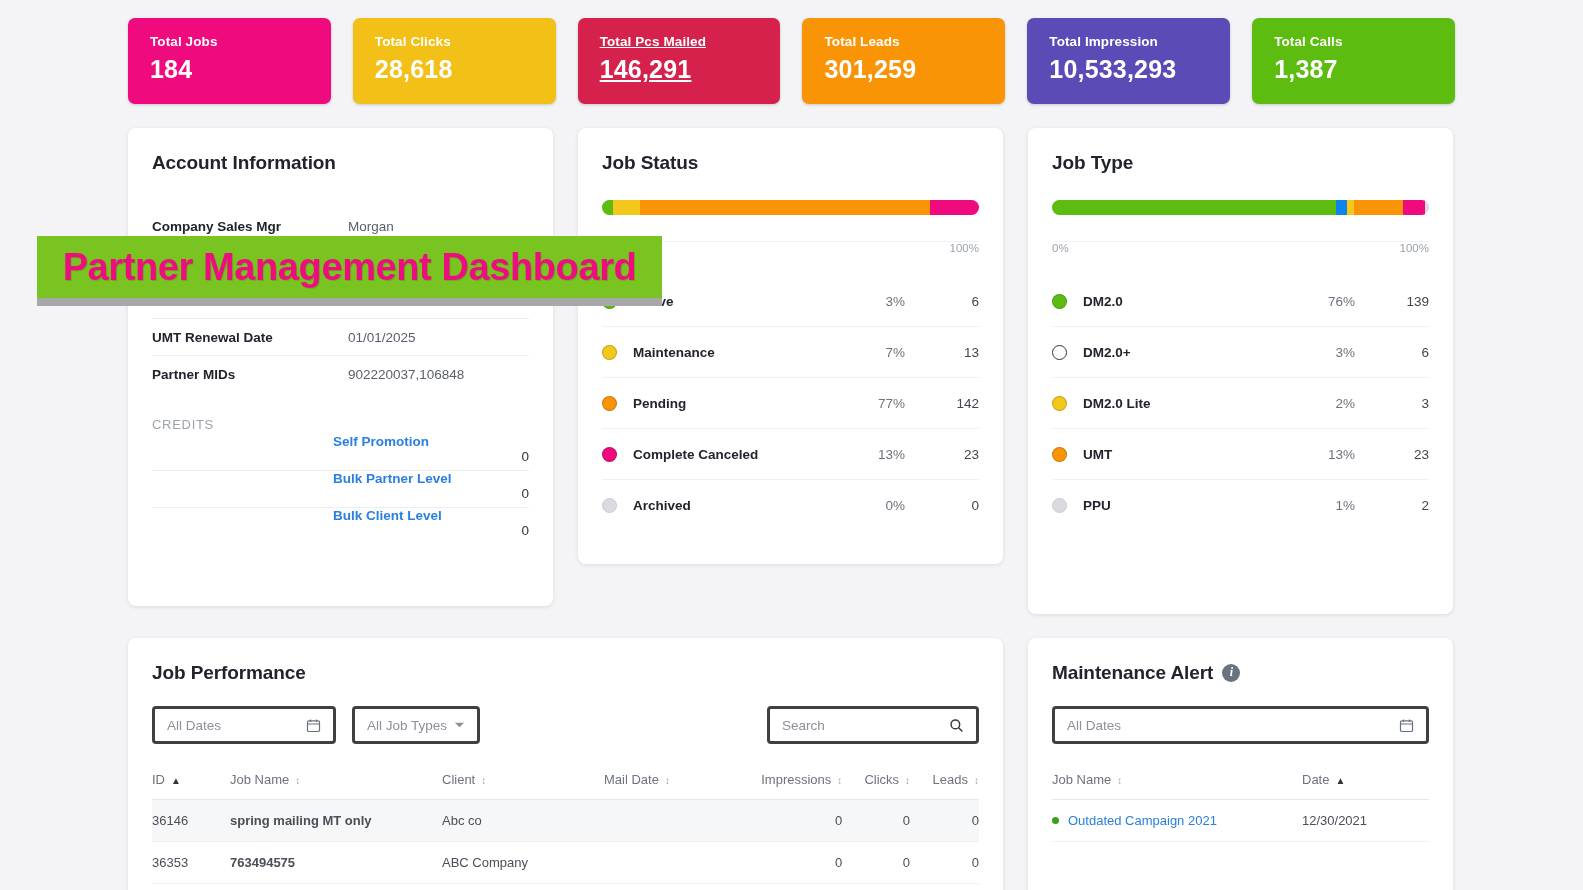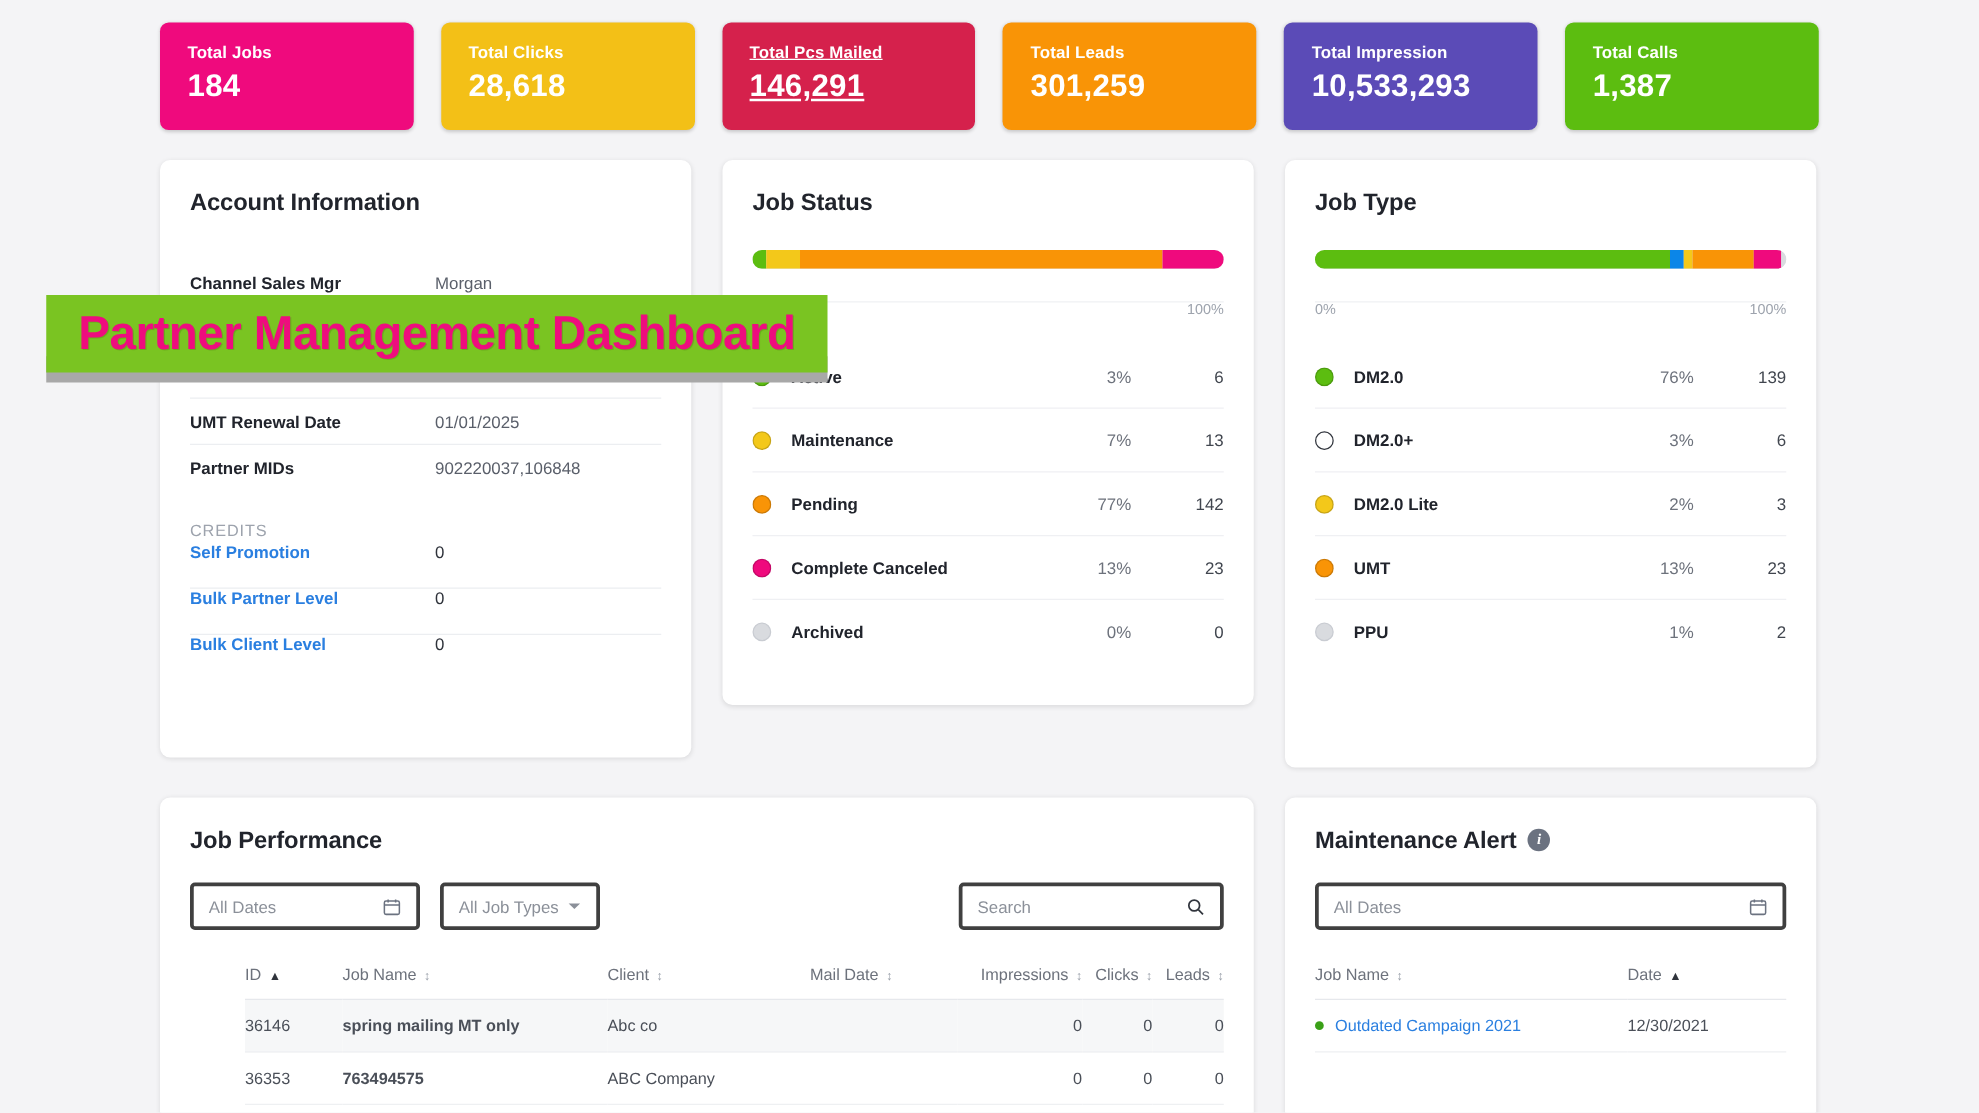--- a/index.html
+++ b/index.html
@@ -43,22 +43,22 @@
     border-bottom: 1px solid #eceef1; font-size: 13.5px;
   }
   .ai-row:last-child { border-bottom: none; }
   .ai-key { width: 196px; font-weight: 700; color: #21242c; }
   .ai-val { color: #5a5f6a; font-weight: 400; }
   .credits-head {
     margin: 24px 24px 2px 24px; font-size: 13px;
     color: #9da3ad; letter-spacing: .7px;
   }
   .credit-row {
-    display: flex; align-items: flex-start; height: 37px;
-    border-bottom: 1px solid #eceef1; font-size: 13.5px;
+    display: flex; align-items: flex-end; height: 37px;
+    border-bottom: 1px solid #eceef1; font-size: 13.5px; flex-direction: column;
   }
   .credit-row:last-child { border-bottom: none; }
   .credit-key { width: 196px; font-weight: 700; color: #2a7fe0; cursor: pointer; }
   .credit-val { color: #2f333b; }
 
   
   #jobstatus-panel { left: 578px; top: 128px; width: 425px; height: 436px; }
   #jobtype-panel   { left: 1028px; top: 128px; width: 425px; height: 486px; }
 
   .stack-bar {
@@ -175,21 +175,21 @@
     <div class="kpi-card" style="background: rgb(92, 189, 16);">
       <div class="kpi-label">Total Calls</div>
       <div class="kpi-value">1,387</div>
     </div>
   </div>
 
 <div class="panel" id="account-panel">
   <div class="panel-title">Account Information</div>
   <div class="ai-rows" id="ai-rows">
       <div class="ai-row">
-        <div class="ai-key">Channel Sales Mgr</div>
+        <div class="ai-key">Company Sales Mgr</div>
         <div class="ai-val">Morgan</div>
       </div>
       <div class="ai-row">
         <div class="ai-key">Partner Created Date</div>
         <div class="ai-val">01/01/2019</div>
       </div>
       <div class="ai-row">
         <div class="ai-key">Renewal Date</div>
         <div class="ai-val">01/01/2025</div>
       </div>
@@ -336,21 +336,21 @@
     <div class="field" id="jp-search">
       <span>Search</span>
       <span class="ico">
         <svg width="15" height="15" viewBox="0 0 16 16" fill="none" stroke="#31353d" stroke-width="1.5">
           <circle cx="6.8" cy="6.8" r="4.6"></circle>
             <path d="M10.3 10.3 L14.3 14.3"></path>
         </svg>
       </span>
     </div>
   </div>
-  <div style="padding:0 24px;margin-left:44px;">
+  <div style="padding:0 24px;">
     <table class="grid">
       <thead>
           <tr id="jp-head">
             <th style="width: 78px;"><span>ID</span><span class="sort active">▲</span></th>
             <th style="width: 212px;"><span>Job Name</span><span class="sort">↕</span></th>
             <th style="width: 162px;"><span>Client</span><span class="sort">↕</span></th>
             <th style="width: 118px;"><span>Mail Date</span><span class="sort">↕</span></th>
             <th style="text-align: right;"><span>Impressions</span><span class="sort">↕</span></th>
             <th style="text-align: right;"><span>Clicks</span><span class="sort">↕</span></th>
             <th style="text-align: right;"><span>Leads</span><span class="sort">↕</span></th>

